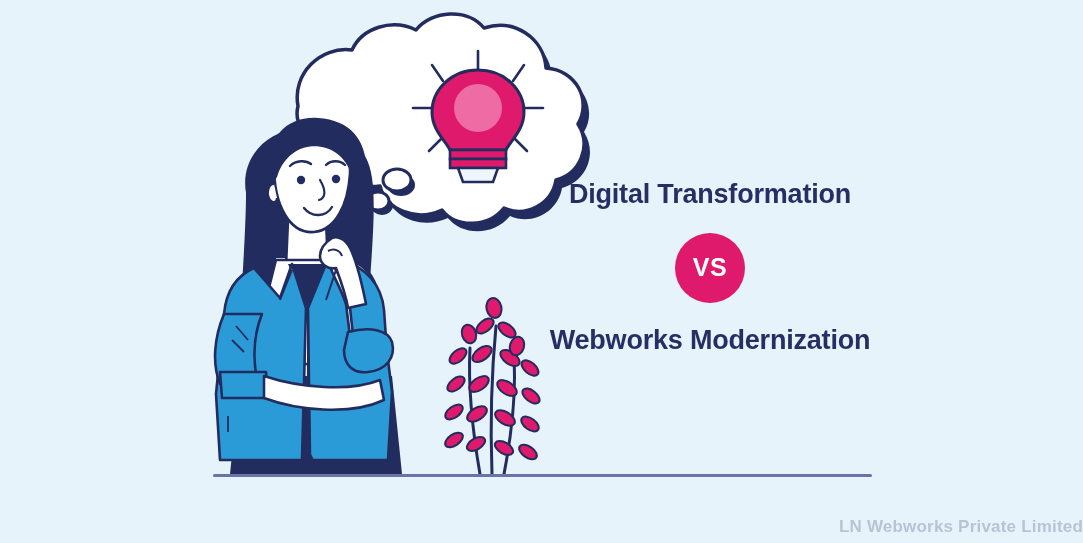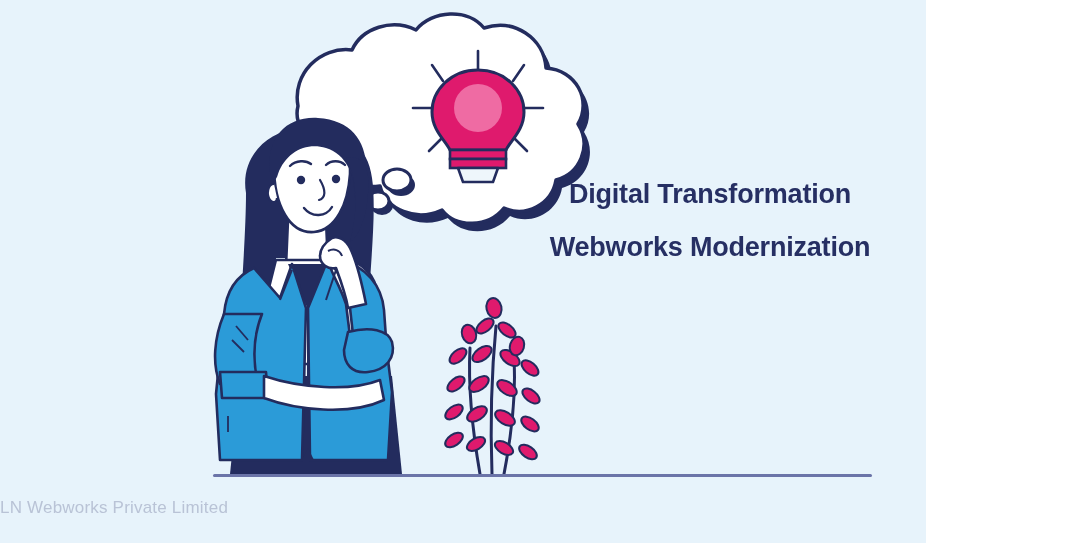--- a/index.html
+++ b/index.html
@@ -9,21 +9,21 @@
   }
   body {
     width: 1083px;
     height: 543px;
     overflow: hidden;
     font-family: "Liberation Sans", sans-serif;
   }
 
   .banner {
     position: relative;
-    width: 926px;
+    width: 1083px;
     height: 543px;
     background: #e7f3fb;
     overflow: hidden;
   }
 
   
   .illustration {
     position: absolute;
     left: 180px;
     top: 8px;
@@ -87,23 +87,24 @@
     font-size: 25px;
     font-weight: bold;
     letter-spacing: 0.5px;
     line-height: 1;
   }
 
   
   .footer {
     position: absolute;
     left: 0;
-    top: 498px;
+    top: 517px;
     width: 1083px;
-    text-align: left;
+    text-align: right;
+    font-weight: bold;
   }
   .footer-text {
     font-family: "Liberation Sans", sans-serif;
     font-size: 17px;
     color: #b9c3d6;
     letter-spacing: 0.2px;
   }
 </style>
 </head>
 <body>
@@ -341,20 +342,23 @@
       </g>
 
     </svg>
   </div>
 
   <div class="ground-line"></div>
 
   <div class="text-block">
     <div class="headline headline-top">Digital Transformation</div>
 
+    <div class="vs-badge">
+      <span class="vs-badge-label">VS</span>
+    </div>
 
     <div class="headline headline-bottom">Webworks Modernization</div>
   </div>
 
   <div class="footer">
     <span class="footer-text">LN Webworks Private Limited</span>
   </div>
 
 </div>
 

